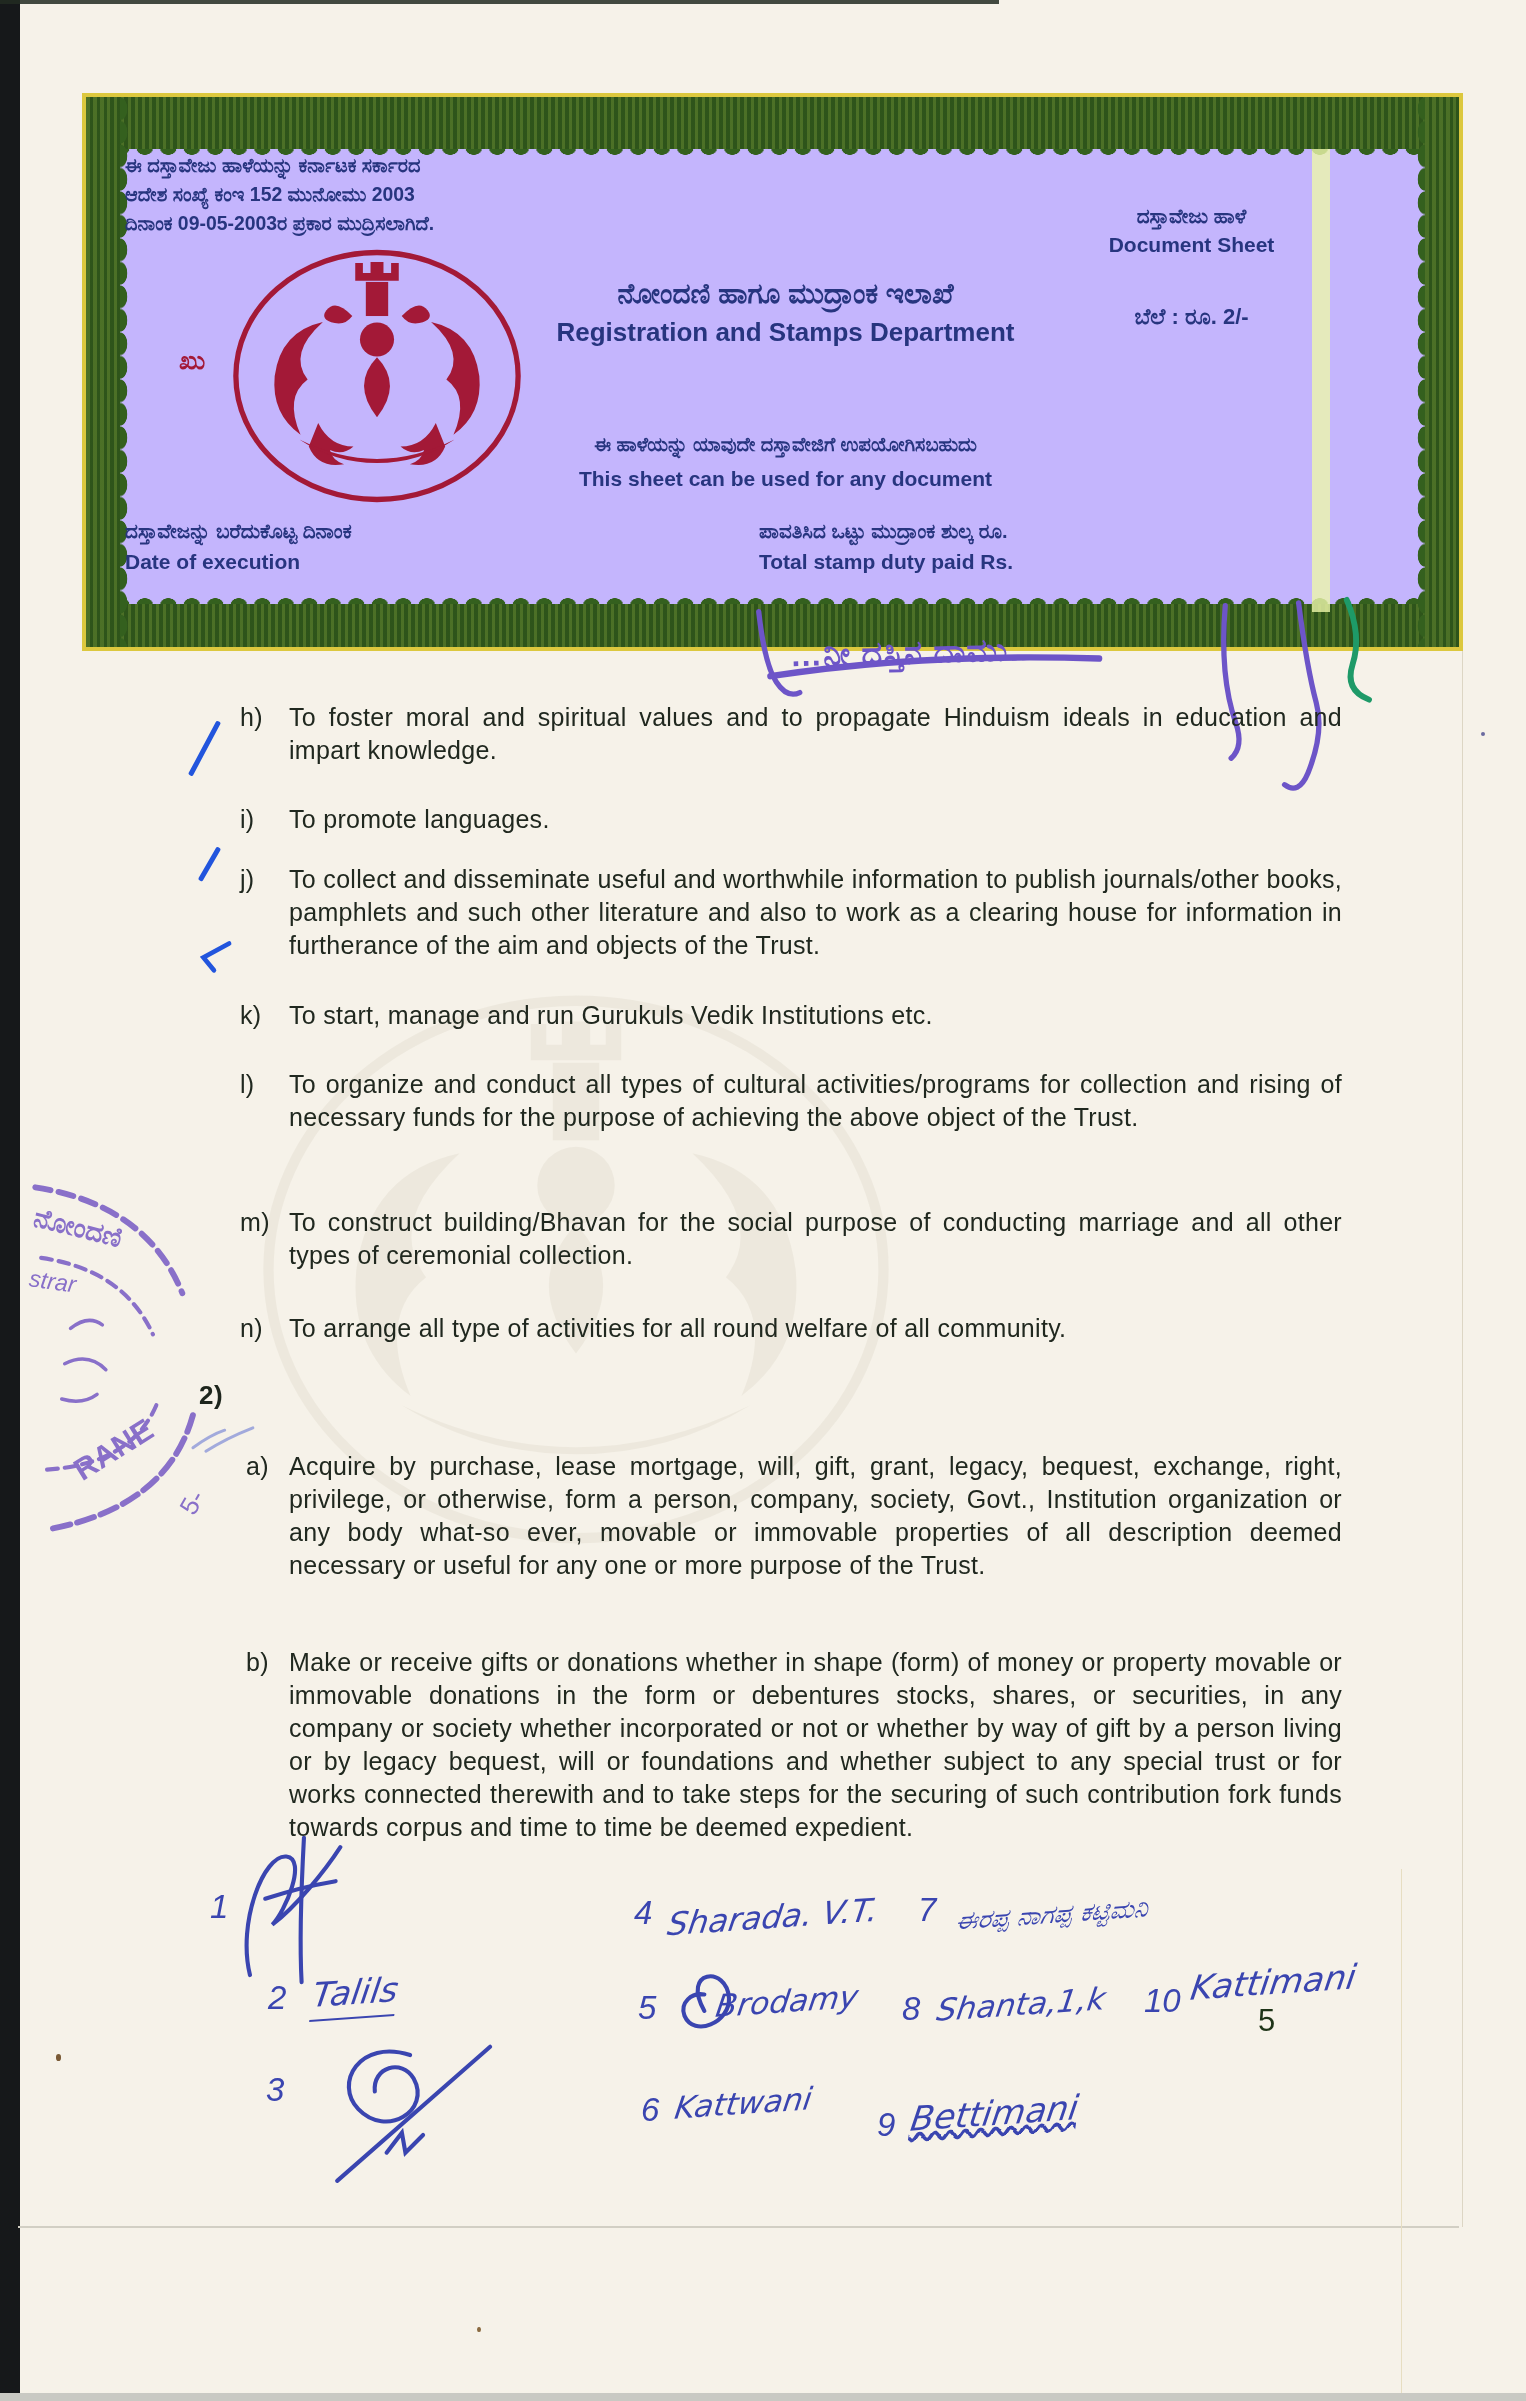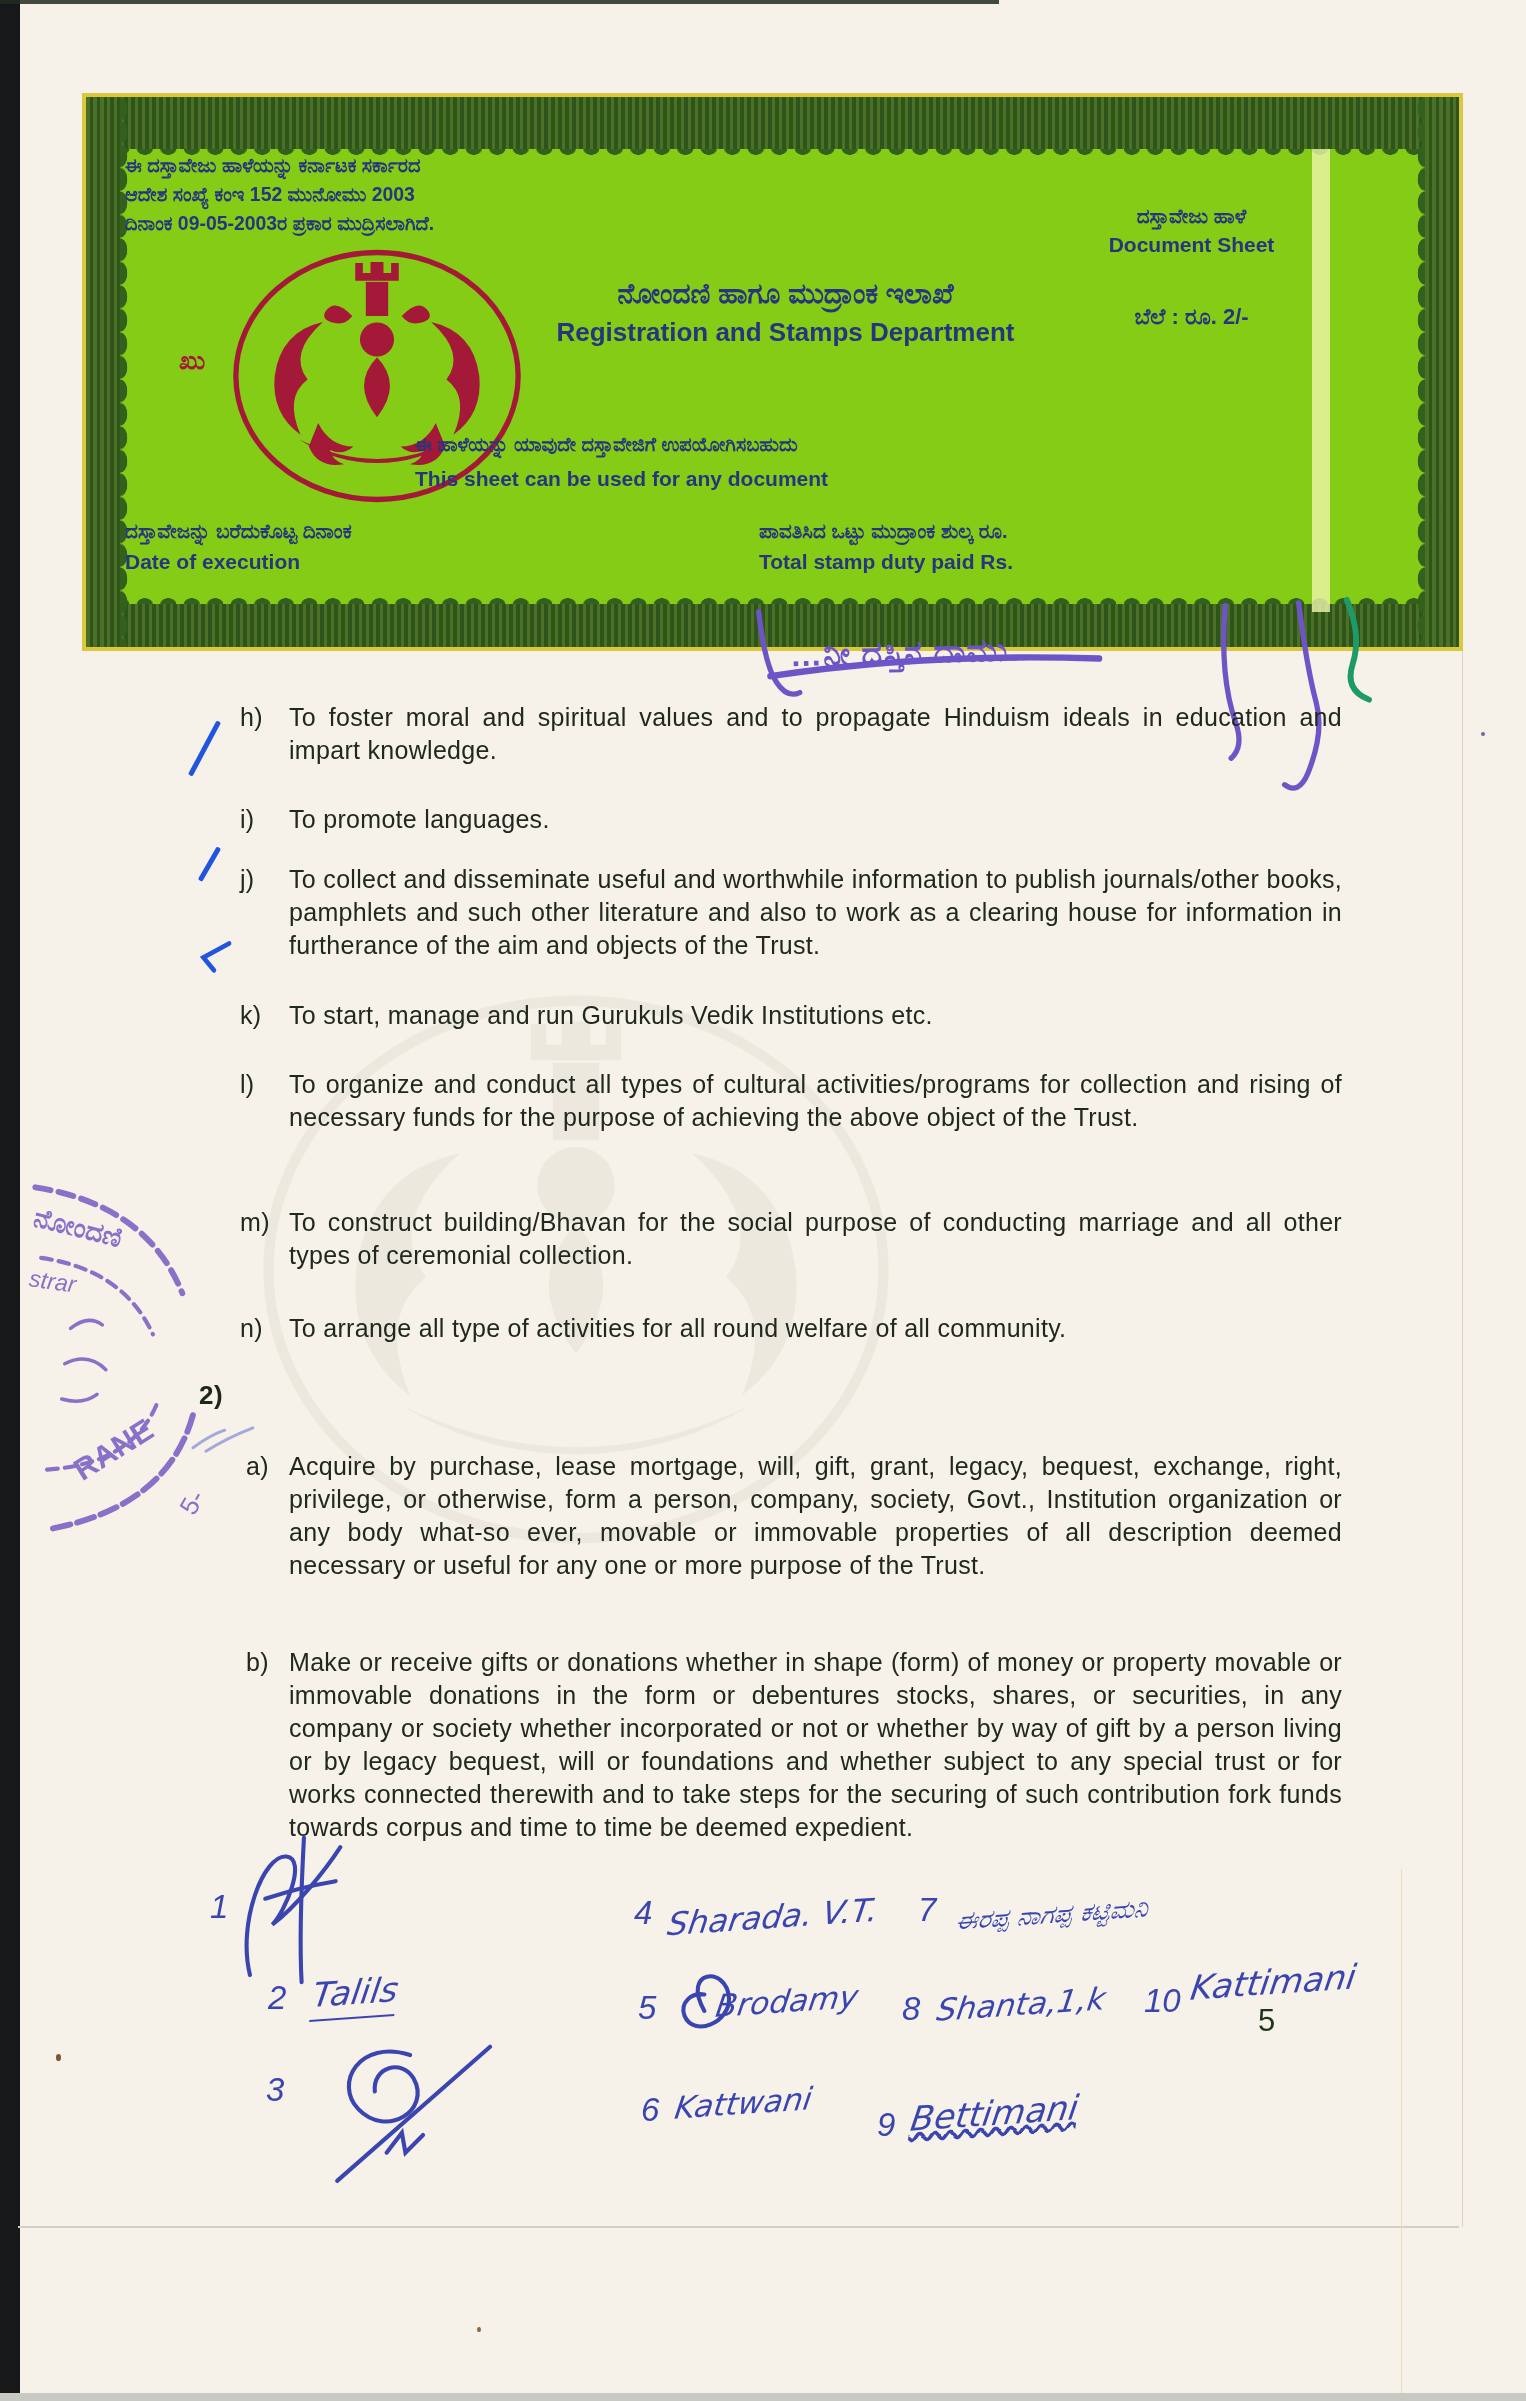--- a/index.html
+++ b/index.html
@@ -14,21 +14,21 @@
   .scan-edge-left{left:0;top:0;width:20px;height:2401px;background:#16181a;}
   .scan-edge-top{left:0;top:0;width:999px;height:4.1px;background:#222c22;opacity:.85;}
   .fold-line-h{left:17.6px;top:2226px;width:1441px;height:1.8px;background:#d2cfc4;}
   .fold-line-v1{left:1462px;top:94px;width:1.2px;height:2133px;background:#ddd6c4;}
   .fold-line-v2{left:1401px;top:1869px;width:1.2px;height:532px;background:#e7dec2;}
   .scan-edge-bottom{left:0;top:2393px;width:1527px;height:8.2px;background:#c9c9c3;}
   .speck{background:#9b9377;border-radius:50%;}
   
   .stamp-box{
     left:82px;top:93px;width:1381px;height:558px;
-    background:#84cc16;
+    background:#c4b5fd;
     border:4.7px solid #dcc83e;
     box-sizing:border-box;
   }
   .band{background:#34601e;position:absolute;
     background-image:repeating-linear-gradient(90deg,rgba(220,210,90,.14) 0 3.5px,rgba(0,0,0,.12) 3.5px 7px);}
   .band-top{left:0;right:0;top:0;height:52px;}
   .band-top::after{content:"";position:absolute;left:0;right:0;top:100%;height:15.3px;
     background-image:radial-gradient(ellipse 11.8px 8.8px at 11.8px 0px,#34601e 7.6px,rgba(0,0,0,0) 8.2px);
     background-size:23.5px 15.3px;background-repeat:repeat-x;}
   .band-bottom{left:0;right:0;bottom:0;height:43px;}
@@ -49,21 +49,21 @@
   .hdr-center{left:411px;top:61px;width:517px;text-align:center;}
   .hdr-title-kn{font-size:25px;font-weight:bold;letter-spacing:3.5px;}
   .hdr-title-en{font-size:26px;font-weight:bold;margin-top:3.5px;}
   .hdr-sheet{left:976px;top:72px;width:259px;text-align:center;margin-top:36px;}
   .hdr-sheet-kn{font-size:20px;font-weight:bold;}
   .hdr-sheet-en{font-size:21px;font-weight:bold;margin-top:4.7px;}
   .hdr-dept{left:329px;top:181px;width:741px;text-align:center;}
   .hdr-dept-kn{font-size:28px;font-weight:bold;}
   .hdr-dept-en{font-size:26px;font-weight:bold;margin-top:5.9px;}
   .hdr-price{left:976px;top:207px;width:259px;text-align:center;font-size:22px;font-weight:bold;}
-  .hdr-usage{left:329px;top:336px;width:741px;}
+  .hdr-usage{left:329px;top:336px;width:741px;text-align:center;}
   .hdr-usage-kn{font-size:19.4px;font-weight:bold;}
   .hdr-usage-en{font-size:21px;font-weight:bold;margin-top:11px;}
   .hdr-date{left:39px;top:423px;width:411px;}
   .hdr-duty{left:673px;top:423px;width:447px;}
   .hdr-sub-kn{font-size:20px;font-weight:bold;}
   .hdr-sub-en{font-size:21px;font-weight:bold;margin-top:7px;}
   .emblem-mark{left:93px;top:249px;font-size:25px;color:#a31937;font-weight:bold;}
   
   .clause{position:absolute;left:289px;width:1053px;font-size:25px;line-height:33px;
     color:#20281f;text-align:justify;letter-spacing:0.3px;}

